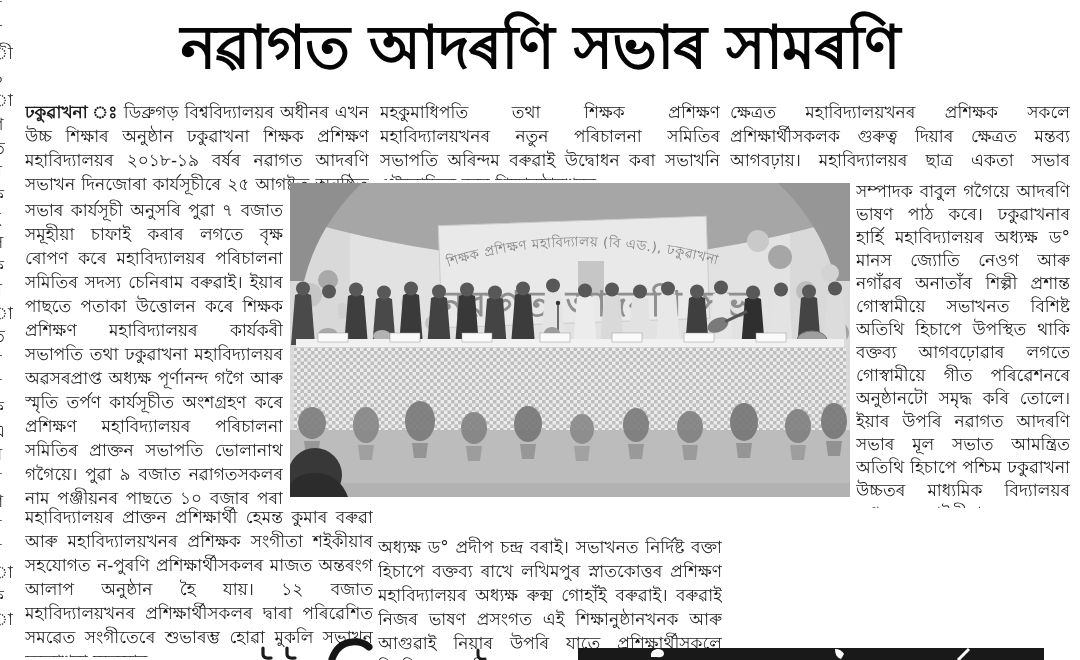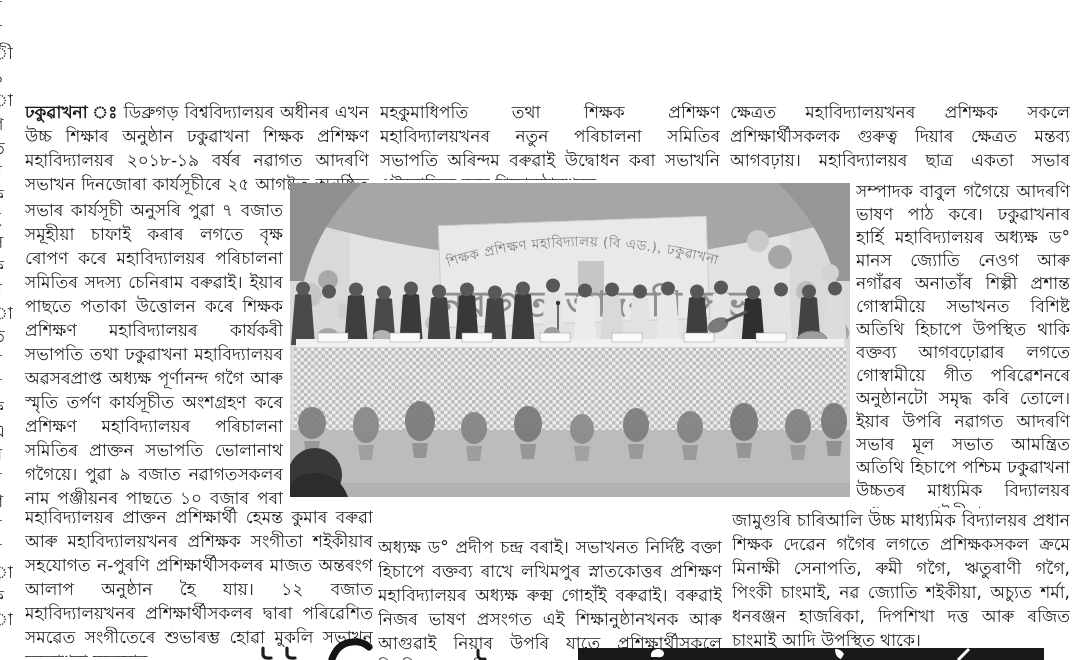--- a/index.html
+++ b/index.html
@@ -58,34 +58,34 @@
 এ
 ন
 ৰ
 গ
 ৰ
 ৰ
 া
 ক
 া</div>
 
+  <h1 class="headline">নৱাগত আদৰণি সভাৰ সামৰণি</h1>
 
   <div class="seg" id="c1a">
     <span class="dateline">ঢকুৱাখনা ঃ</span>
     <span>ডিব্ৰুগড় বিশ্ববিদ্যালয়ৰ অধীনৰ এখন উচ্চ শিক্ষাৰ অনুষ্ঠান ঢকুৱাখনা শিক্ষক প্ৰশিক্ষণ মহাবিদ্যালয়ৰ ২০১৮-১৯ বৰ্ষৰ নৱাগত আদৰণি সভাখন দিনজোৰা কাৰ্যসূচীৰে ২৫ আগষ্টত অনুষ্ঠিত হৈ যায়।</span>
   </div>
   <div class="seg" id="c1b">সভাৰ কাৰ্যসূচী অনুসৰি পুৱা ৭ বজাত সমূহীয়া চাফাই কৰাৰ লগতে বৃক্ষ ৰোপণ কৰে মহাবিদ্যালয়ৰ পৰিচালনা সমিতিৰ সদস্য চেনিৰাম বৰুৱাই। ইয়াৰ পাছতে পতাকা উত্তোলন কৰে শিক্ষক প্ৰশিক্ষণ মহাবিদ্যালয়ৰ কাৰ্যকৰী সভাপতি তথা ঢকুৱাখনা মহাবিদ্যালয়ৰ অৱসৰপ্ৰাপ্ত অধ্যক্ষ পূৰ্ণানন্দ গগৈ আৰু স্মৃতি তৰ্পণ কাৰ্যসূচীত অংশগ্ৰহণ কৰে প্ৰশিক্ষণ মহাবিদ্যালয়ৰ পৰিচালনা সমিতিৰ প্ৰাক্তন সভাপতি ভোলানাথ গগৈয়ে। পুৱা ৯ বজাত নৱাগতসকলৰ নাম পঞ্জীয়নৰ পাছতে ১০ বজাৰ পৰা শিক্ষক প্ৰশিক্ষণ</div>
   <div class="seg" id="c1c">মহাবিদ্যালয়ৰ প্ৰাক্তন প্ৰশিক্ষাৰ্থী হেমন্ত কুমাৰ বৰুৱা আৰু মহাবিদ্যালয়খনৰ প্ৰশিক্ষক সংগীতা শইকীয়াৰ সহযোগত ন-পুৰণি প্ৰশিক্ষাৰ্থীসকলৰ মাজত অন্তৰংগ আলাপ অনুষ্ঠান হৈ যায়। ১২ বজাত মহাবিদ্যালয়খনৰ প্ৰশিক্ষাৰ্থীসকলৰ দ্বাৰা পৰিৱেশিত সমৱেত সংগীতেৰে শুভাৰম্ভ হোৱা মুকলি সভাখন ঢকুৱাখনা মহকুমাৰ</div>
 
   <div class="seg" id="c2a">মহকুমাধিপতি তথা শিক্ষক প্ৰশিক্ষণ মহাবিদ্যালয়খনৰ নতুন পৰিচালনা সমিতিৰ সভাপতি অৰিন্দম বৰুৱাই উদ্বোধন কৰা সভাখনি পৌৰোহিত্য কৰে শিক্ষানুষ্ঠানখনৰ</div>
   <div class="seg" id="c2b">অধ্যক্ষ ড° প্ৰদীপ চন্দ্ৰ বৰাই। সভাখনত নিৰ্দিষ্ট বক্তা হিচাপে বক্তব্য ৰাখে লখিমপুৰ স্নাতকোত্তৰ প্ৰশিক্ষণ মহাবিদ্যালয়ৰ অধ্যক্ষ ৰুক্ম গোহাঁই বৰুৱাই। বৰুৱাই নিজৰ ভাষণ প্ৰসংগত এই শিক্ষানুষ্ঠানখনক আৰু আগুৱাই নিয়াৰ উপৰি যাতে প্ৰশিক্ষাৰ্থীসকলে বিশ্ববিদ্যালয়ৰ ভিতৰত প্ৰথম স্থান অধিকাৰ কৰে এই</div>
 
   <div class="seg" id="c3a">ক্ষেত্ৰত মহাবিদ্যালয়খনৰ প্ৰশিক্ষক সকলে প্ৰশিক্ষাৰ্থীসকলক গুৰুত্ব দিয়াৰ ক্ষেত্ৰত মন্তব্য আগবঢ়ায়। মহাবিদ্যালয়ৰ ছাত্ৰ একতা সভাৰ সাধাৰণ</div>
   <div class="seg" id="c3b">সম্পাদক বাবুল গগৈয়ে আদৰণি ভাষণ পাঠ কৰে। ঢকুৱাখনাৰ হাৰ্হি মহাবিদ্যালয়ৰ অধ্যক্ষ ড° মানস জ্যোতি নেওগ আৰু নগাঁৱৰ অনাতাঁৰ শিল্পী প্ৰশান্ত গোস্বামীয়ে সভাখনত বিশিষ্ট অতিথি হিচাপে উপস্থিত থাকি বক্তব্য আগবঢ়োৱাৰ লগতে গোস্বামীয়ে গীত পৰিৱেশনৰে অনুষ্ঠানটো সমৃদ্ধ কৰি তোলে। ইয়াৰ উপৰি নৱাগত আদৰণি সভাৰ মূল সভাত আমন্ত্ৰিত অতিথি হিচাপে পশ্চিম ঢকুৱাখনা উচ্চতৰ মাধ্যমিক বিদ্যালয়ৰ অধ্যক্ষ দুলু শইকীয়া,</div>
-  <div class="seg" id="c3c">জামুগুৰি চাৰিআলি উচ্চ মাধ্যমিক বিদ্যালয়ৰ প্ৰধান শিক্ষক দেৱেন গগৈৰ লগতে প্ৰশিক্ষকসকল ক্ৰমে মিনাক্ষী সেনাপতি, ৰুমী গগৈ, ঋতুৰাণী গগৈ, পিংকী চাংমাই, নৱ জ্যোতি শইকীয়া, অচ্যুত শৰ্মা, ধনৰঞ্জন হাজৰিকা, দিপশিখা দত্ত আৰু ৰজিত চাংমাই আদি উপস্থিত থাকে।</div>
 
   <div class="photo">
     <svg width="560" height="314" viewBox="0 0 560 314" xmlns="http://www.w3.org/2000/svg">
       <defs>
         <pattern id="chk" width="7" height="7" patternUnits="userSpaceOnUse">
           <rect width="7" height="7" fill="#ececec"></rect>
           <rect width="3.5" height="3.5" fill="#bdbdbd"></rect>
           <rect x="3.5" y="3.5" width="3.5" height="3.5" fill="#bdbdbd"></rect>
         </pattern>
         <g id="prs">

